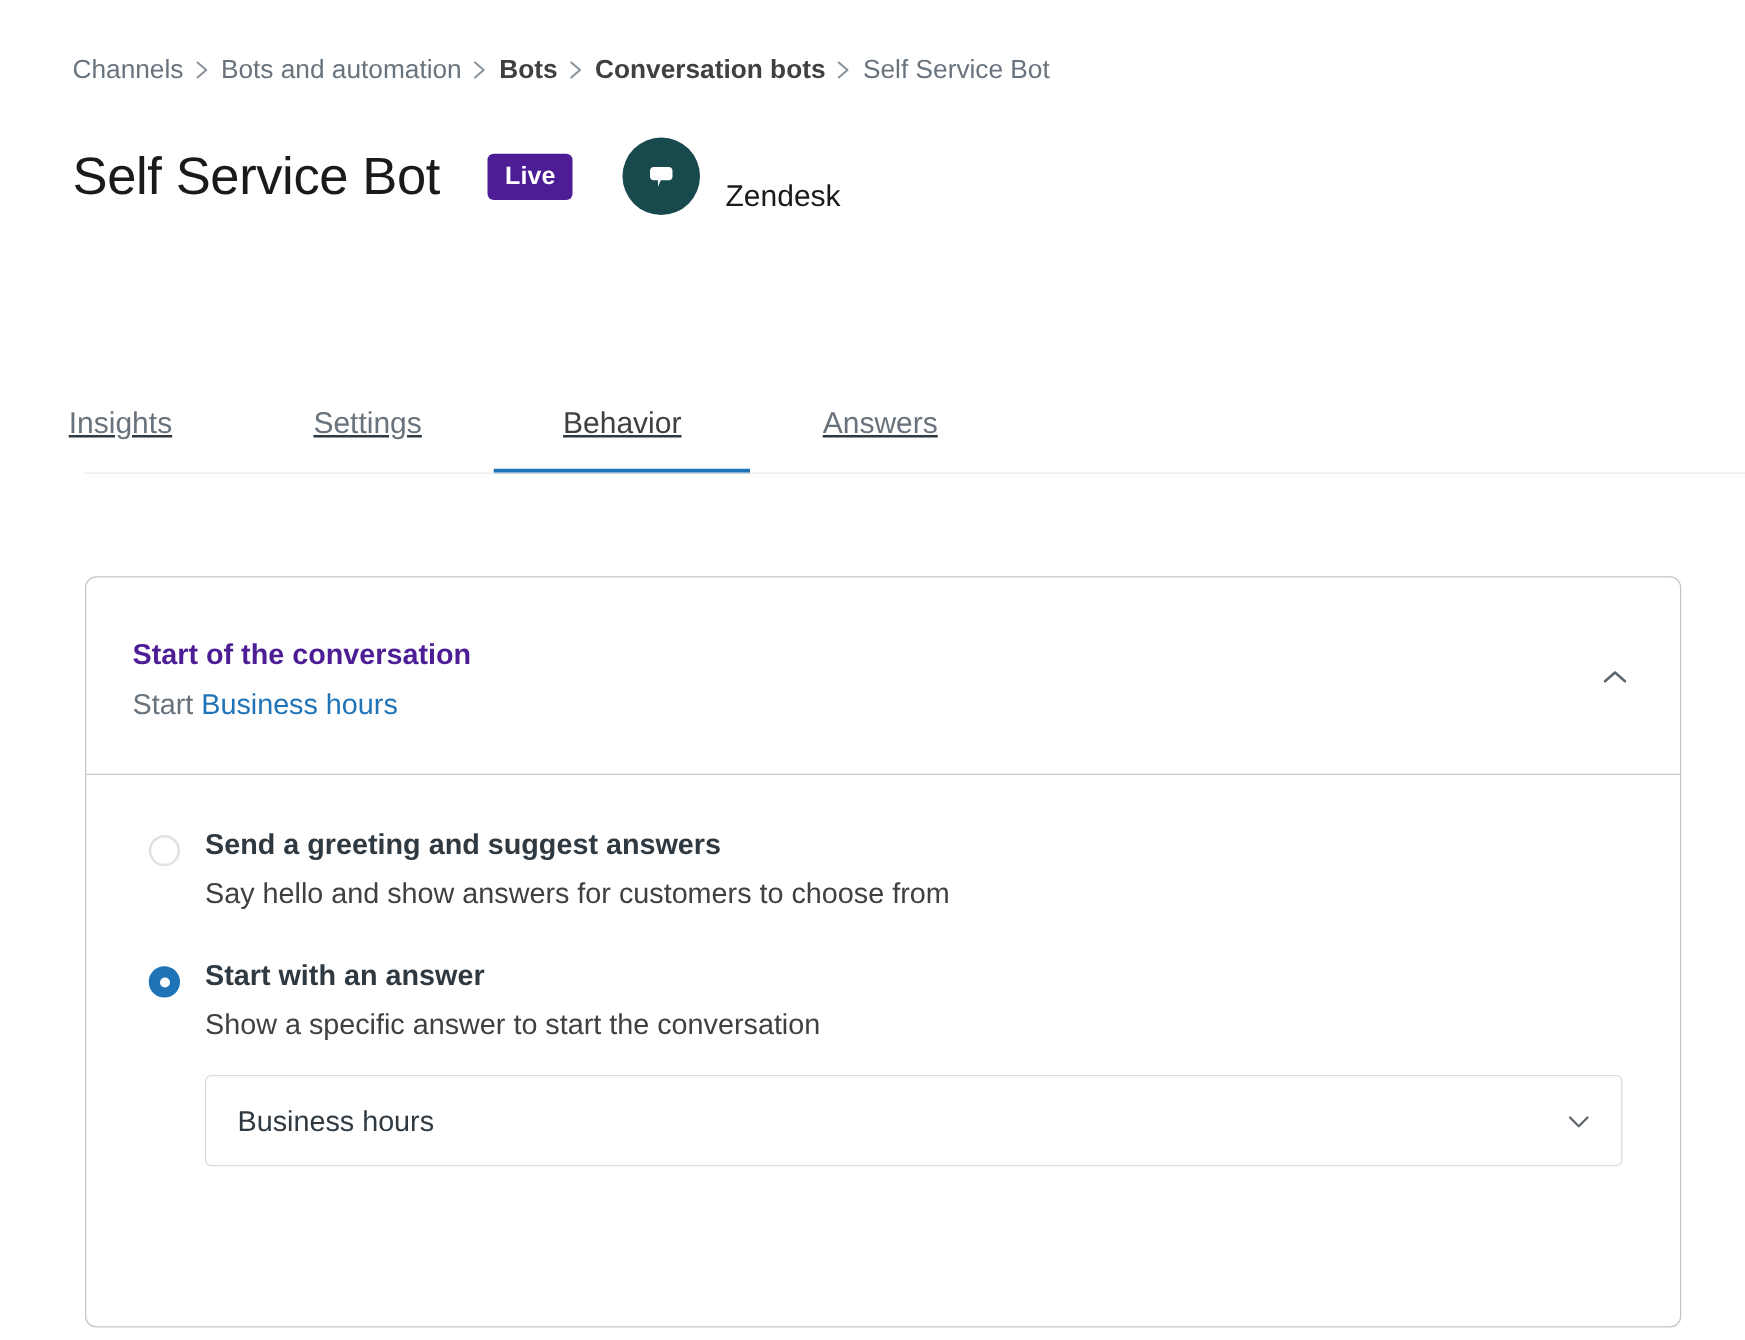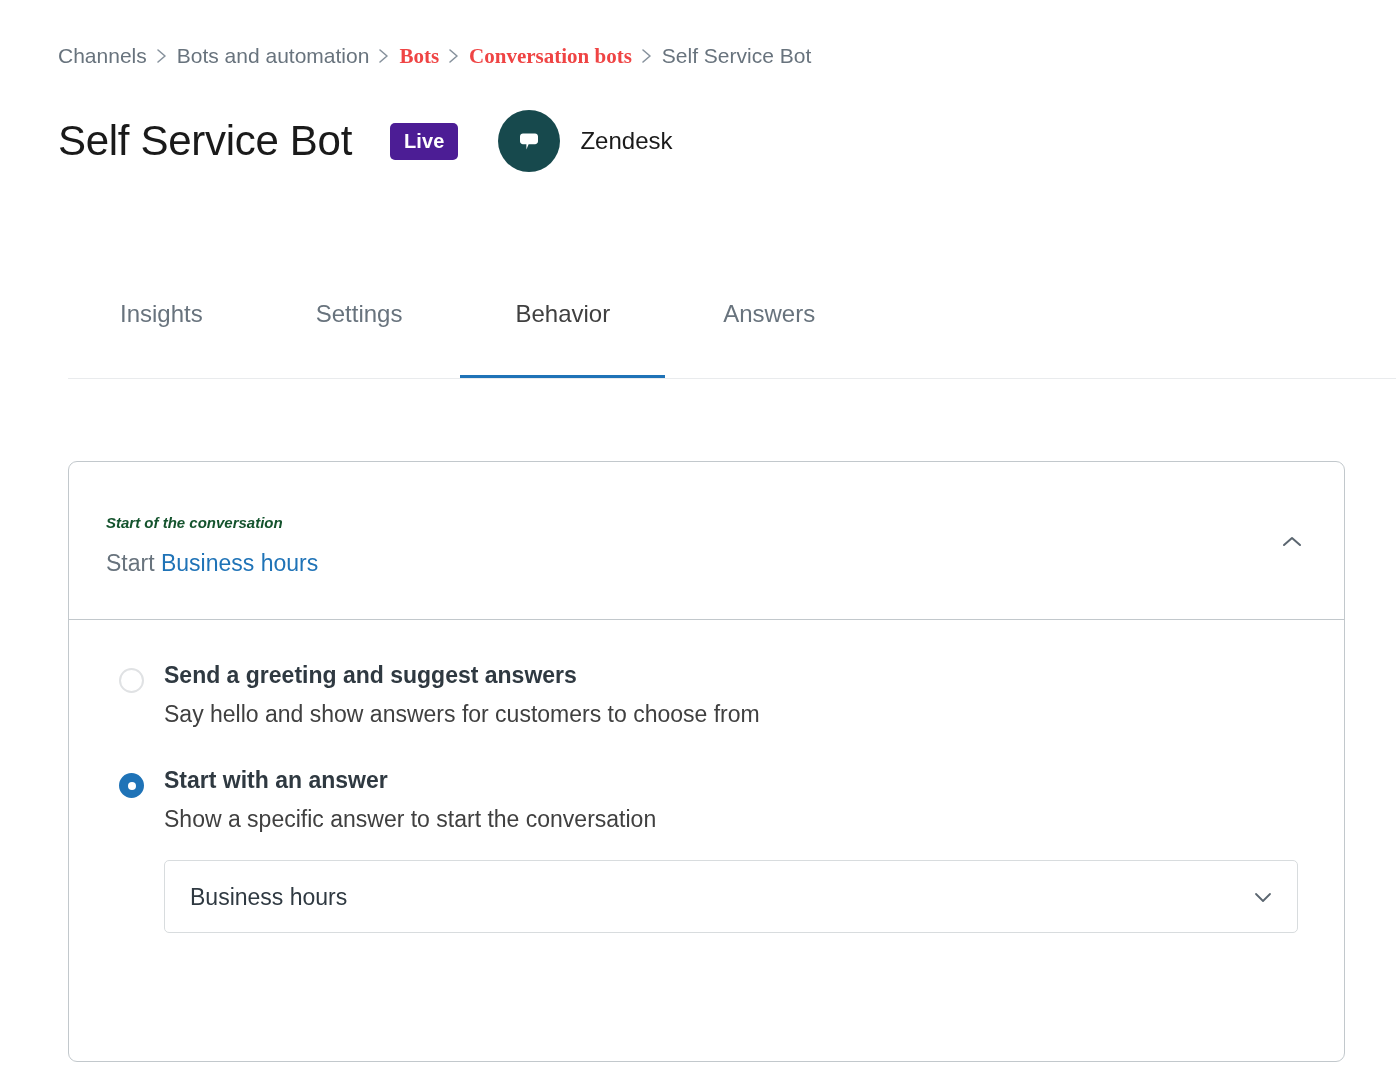--- a/index.html
+++ b/index.html
@@ -24,24 +24,23 @@
     display: flex;
     align-items: center;
     font-size: 21px;
     line-height: 36px;
     white-space: nowrap;
   }
   .crumb {
     color: #68737d;
   }
   .crumb.link {
-    color: #ef4444;
+    color: #404040;
     font-weight: bold;
     cursor: pointer;
-    font-family: Liberation Serif, serif;
   }
   .crumb.current {
     color: #68737d;
   }
   .crumb-sep {
     width: 30px;
     display: inline-flex;
     align-items: center;
     justify-content: center;
     color: #87929d;
@@ -73,21 +72,21 @@
     font-size: 20px;
     font-weight: bold;
     border-radius: 5px;
     padding: 6px 14px 7px 14px;
     line-height: 24px;
     letter-spacing: 0.1px;
   }
   .brand {
     margin-left: 40px;
     display: flex;
-    align-items: center;
+    align-items: flex-end;
   }
   .brand-logo {
     width: 62px;
     height: 62px;
     border-radius: 50%;
     background: #17494d;
     display: flex;
     align-items: center;
     justify-content: center;
   }
@@ -109,23 +108,25 @@
     position: absolute;
     left: 68px;
     right: 0;
     top: 78px;
     height: 1px;
     background: #e9ebed;
   }
   .tabs {
     position: relative;
     display: flex;
-    padding-left: 120px;
+    align-items: flex-end;
+    padding-left: 55px;
     height: 79px;
     box-sizing: border-box;
+    text-decoration: underline;
   }
   .tab {
     position: relative;
     font-size: 24px;
     line-height: 28px;
     color: #68737d;
     padding: 0 0 26px 0;
     margin-right: 113px;
     cursor: pointer;
     white-space: nowrap;
@@ -158,26 +159,25 @@
     overflow: hidden;
   }
   .card-header {
     position: relative;
     height: 158px;
     box-sizing: border-box;
     padding: 46px 0 0 37px;
     border-bottom: 1px solid #c2c8cc;
   }
   .card-title {
-    font-size: 15px;
+    font-size: 23px;
     font-weight: bold;
-    color: #14532d;
+    color: #4c1d95;
     line-height: 30px;
     margin: 0;
-    font-style: italic;
   }
   .card-sub {
     margin-top: 10px;
     font-size: 23px;
     line-height: 30px;
     color: #68737d;
   }
   .card-sub .sub-link {
     color: #1f73b7;
     cursor: pointer;

